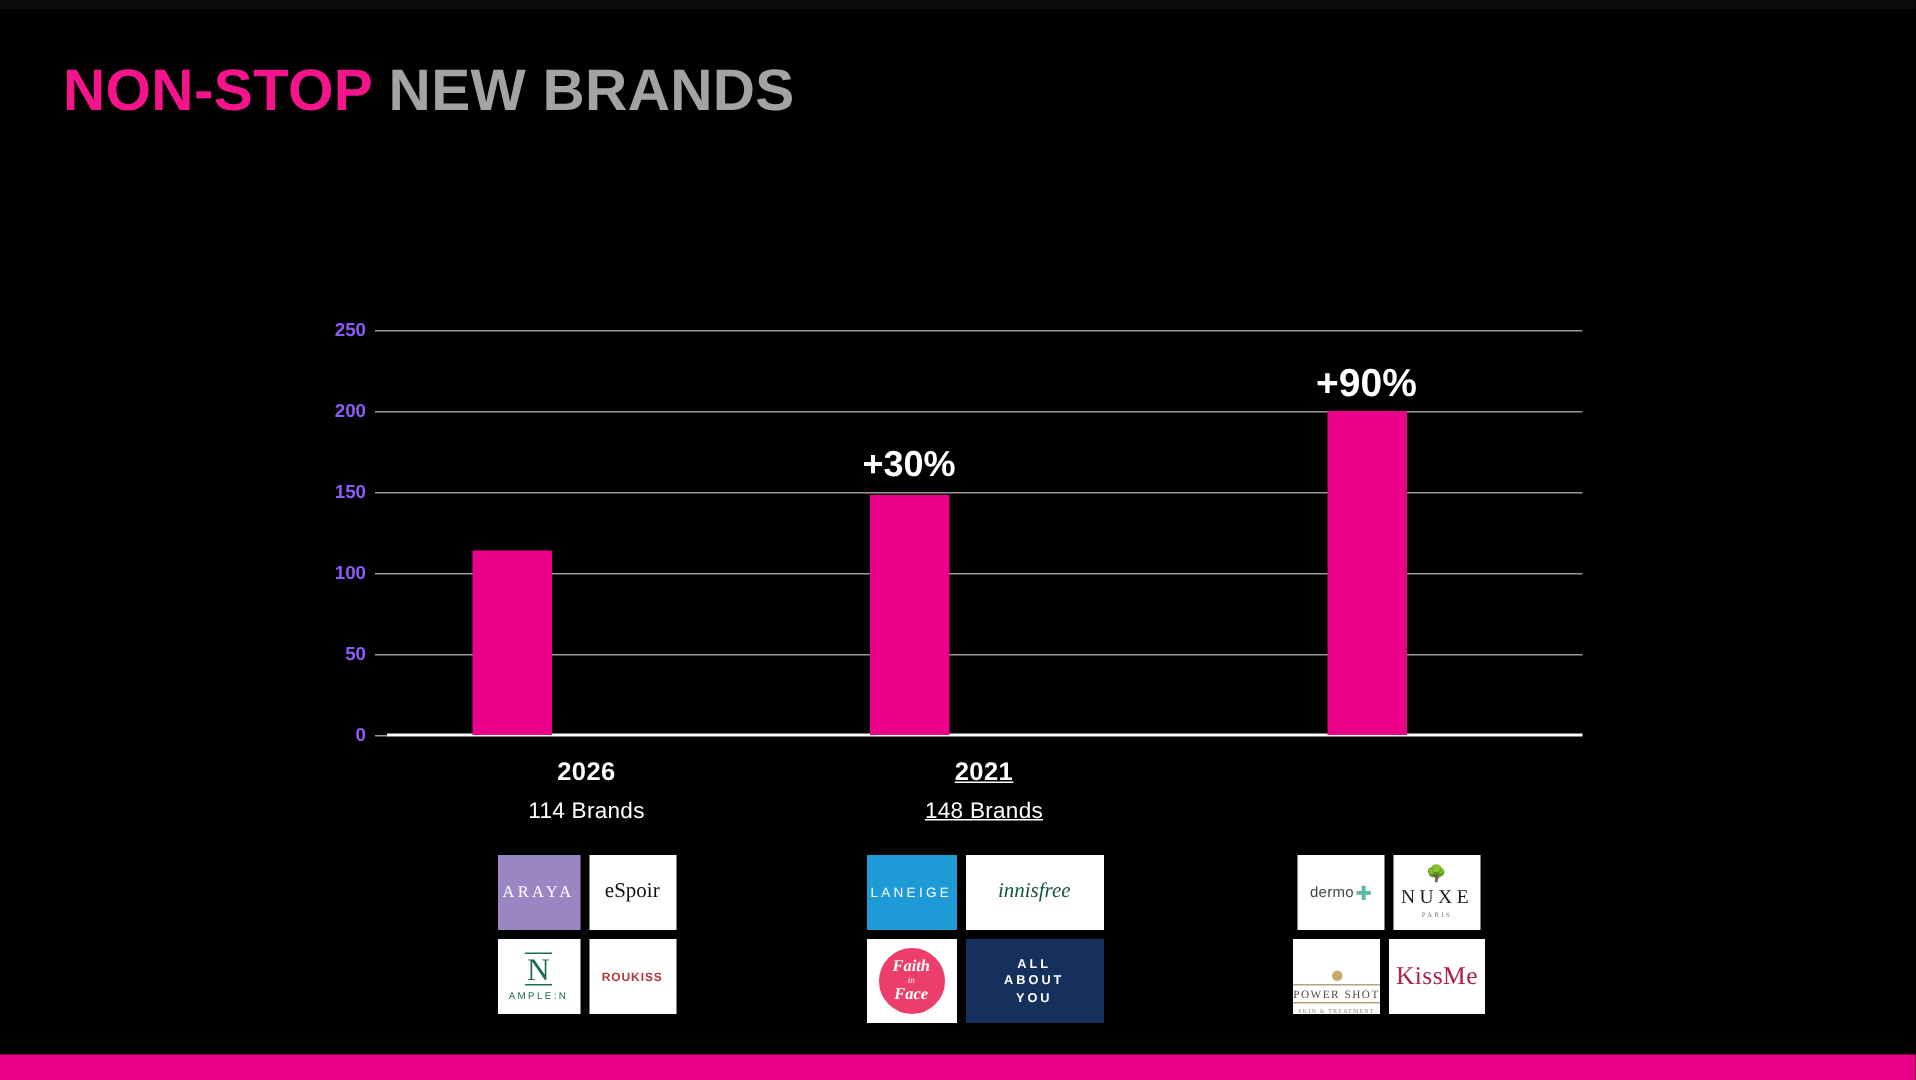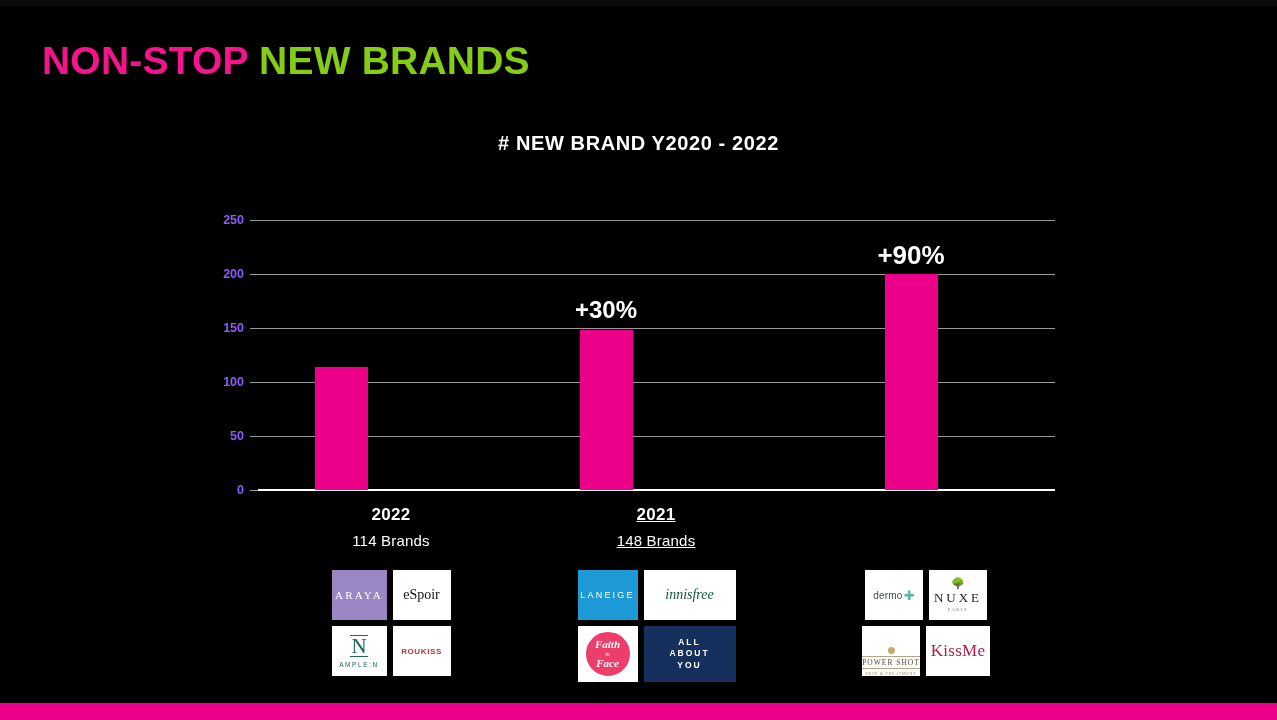--- a/index.html
+++ b/index.html
@@ -12,21 +12,21 @@
   .topbar{position:absolute;left:0;top:0;width:1277px;height:6px;background:#0b0b0b;}
   .footerbar{position:absolute;left:0;bottom:0;width:1277px;height:17px;background:#ED0089;}
 
   
   .title{
     position:absolute;left:42px;top:41px;
     font-size:39px;font-weight:700;letter-spacing:.2px;line-height:1;
     white-space:nowrap;
   }
   .title .pink{color:#F5148C;}
-  .title .white{color:#84cc16;}
+  .title .white{color:#a3a3a3;}
 
   
   .chart-title{
     position:absolute;left:0;top:132px;width:1277px;text-align:center;
     font-size:20px;font-weight:700;letter-spacing:.6px;color:#fff;
   }
 
   
   .plot{position:absolute;left:258px;top:220px;width:797px;height:270px;}
   .gridline{position:absolute;left:0;width:797px;height:1px;background:#9a9a9a;}
@@ -101,21 +101,20 @@
 
 <div class="slide">
 
   <div class="topbar"></div>
 
   <div class="title">
     <span class="pink">NON-STOP</span>
     <span class="white">NEW BRANDS</span>
   </div>
 
-  <div class="chart-title"># NEW BRAND Y2020 - 2022</div>
 
   <div class="ylabels">
     <div class="ylab" style="top:0px;">250</div>
     <div class="ylab" style="top:54px;">200</div>
     <div class="ylab" style="top:108px;">150</div>
     <div class="ylab" style="top:162px;">100</div>
     <div class="ylab" style="top:216px;">50</div>
     <div class="ylab" style="top:270px;">0</div>
 
     <div class="tickmark" style="top:0px;"></div>
@@ -136,21 +135,21 @@
 
     <div class="bar" style="left:57px;width:53px;height:123px;"></div>
     <div class="bar" style="left:322px;width:53px;height:160px;"></div>
     <div class="bar" style="left:627px;width:53px;height:216px;"></div>
 
     <div class="barlabel" style="left:288px;width:120px;top:76px;">+30%</div>
     <div class="barlabel" style="left:593px;width:120px;top:20px;font-size:26px;">+90%</div>
   </div>
 
   <div class="cat" style="left:291px;top:505px;width:200px;">
-    <div class="year">2022</div>
+    <div class="year">2026</div>
     <div class="count">114 Brands</div>
   </div>
   <div class="cat" style="left:556px;top:505px;width:200px;text-decoration:underline;">
     <div class="year">2021</div>
     <div class="count">148 Brands</div>
   </div>
 
   <div class="logos" style="left:575px;top:570px;width:163px;">
     <div class="logo lg-laneige w60" style="width:60px;">
       <span>LANEIGE</span>

